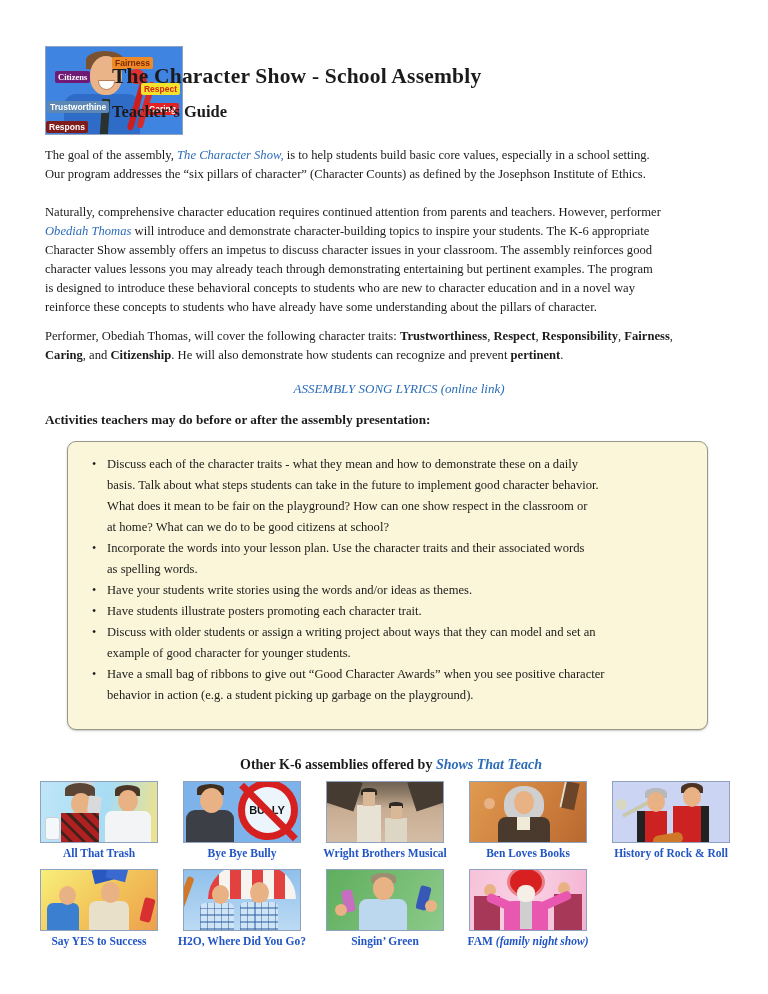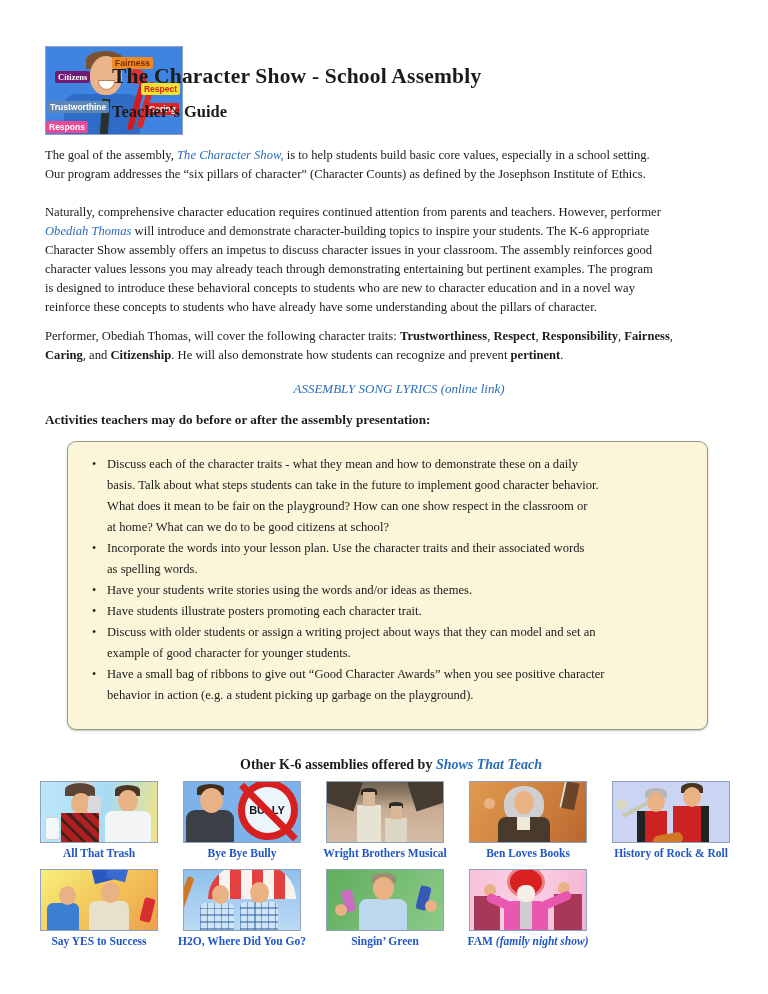--- a/index.html
+++ b/index.html
@@ -187,21 +187,21 @@
   <div class="hero-smile"></div>
   <div class="hero-tie"></div>
   <div class="hero-tr1"></div>
   <div class="hero-tr2"></div>
   <div class="hero-bell"></div>
   <span class="badge b0" style="background: rgb(239, 138, 40); color: rgb(124, 42, 0);">Fairness</span>
   <span class="badge b1" style="background: #701a75; color: rgb(255, 255, 255); font-family: Liberation Serif, serif;">Citizens</span>
   <span class="badge b2" style="background: rgb(242, 226, 46); color: rgb(212, 35, 21);">Respect</span>
   <span class="badge b3" style="background: rgb(93, 136, 181); color: rgb(255, 255, 255);">Trustworthine</span>
   <span class="badge b4" style="background: rgb(224, 34, 34); color: rgb(255, 255, 255);">Caring</span>
-  <span class="badge b5" style="background: #ec4899; color: rgb(255, 255, 255);">Respons</span>
+  <span class="badge b5" style="background: #7f1d1d; color: rgb(255, 255, 255);">Respons</span>
 </div>
 
 <div class="abs titleblock">
   <div class="title">The Character Show - School Assembly</div>
   <div class="subtitle">Teacher’s Guide</div>
 </div>
 
 <p class="abs para p1"><span>The goal of the assembly, </span><a class="link">The Character Show,</a><span> is to help students build basic core values, especially in a school setting.
 Our program addresses the “six pillars of character” (Character Counts) as defined by the Josephson Institute of Ethics.</span></p>
 

